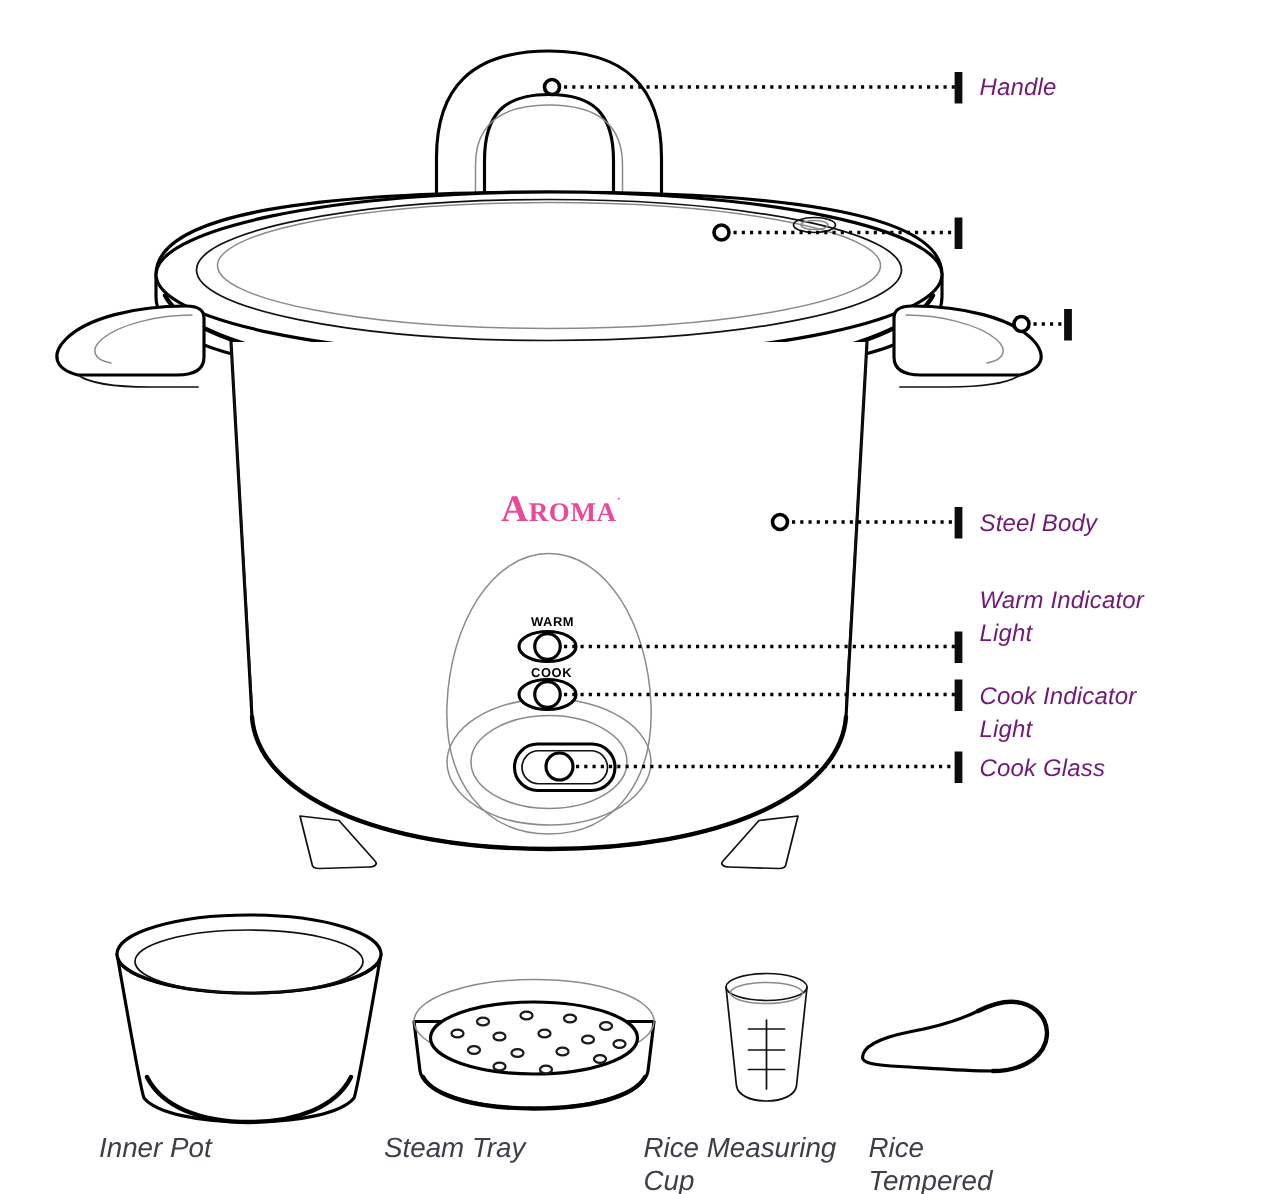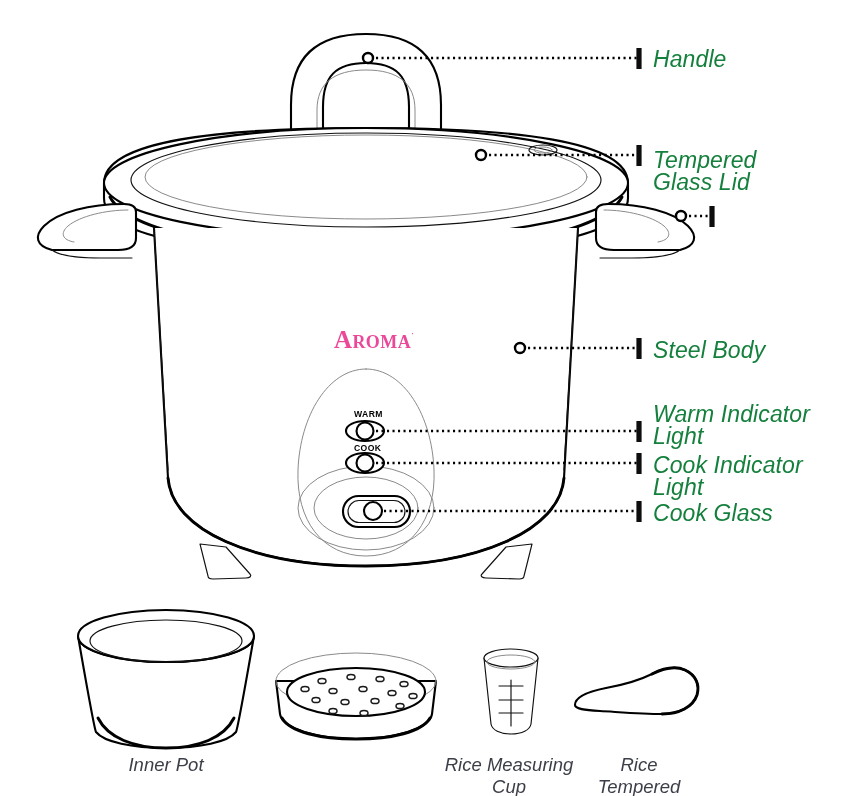--- a/index.html
+++ b/index.html
@@ -76,34 +76,34 @@
   }
   .hole {
     fill: #ffffff;
     stroke: #1a1a1a;
     stroke-width: 1.5;
   }
   .callout-label {
     position: absolute;
     font-family: "Liberation Sans", sans-serif;
     font-style: italic;
-    font-size: 23px;
+    font-size: 16px;
     line-height: 22px;
-    color: #15803d;
+    color: #701a75;
     letter-spacing: 0.1px;
     white-space: pre-line;
   }
   .part-label {
     position: absolute;
     font-family: "Liberation Sans", sans-serif;
     font-style: italic;
     font-size: 18.5px;
     line-height: 22px;
     color: #3c3f48;
-    text-align: center;
+    text-align: left;
     white-space: pre-line;
   }
   .panel-tag {
     position: absolute;
     font-family: "Liberation Sans", sans-serif;
     font-weight: bold;
     font-size: 8.6px;
     letter-spacing: 0.4px;
     color: #000000;
   }
@@ -307,35 +307,34 @@
 
   <div class="brand-mark" style="left:334px; top:326px;">
     <span>Aroma</span><sup>˙</sup>
   </div>
 
   <div class="panel-tag" style="left:354px; top:409px;">WARM</div>
   <div class="panel-tag" style="left:354px; top:443px;">COOK</div>
 
   <div class="callout-label" style="left:653px; top:48px;">Handle</div>
 
-  <div class="callout-label" style="left:653px; top:149px;">Tempered
-Glass Lid</div>
 
 
   <div class="callout-label" style="left:653px; top:339px;">Steel Body</div>
 
-  <div class="callout-label" style="left:653px; top:403px;">Warm Indicator
+  <div class="callout-label" style="left:653px; top:390px;">Warm Indicator
 Light</div>
 
   <div class="callout-label" style="left:653px; top:454px;">Cook Indicator
 Light</div>
 
   <div class="callout-label" style="left:653px; top:502px;">Cook Glass</div>
 
   <div class="part-label" style="left:66px; top:754px; width:200px;">Inner Pot</div>
 
+  <div class="part-label" style="left:256px; top:754px; width:200px;">Steam Tray</div>
 
   <div class="part-label" style="left:429px; top:754px; width:160px;">Rice Measuring
 Cup</div>
 
   <div class="part-label" style="left:579px; top:754px; width:120px;">Rice Tempered</div>
 
 </div>
 
 </body></html>

